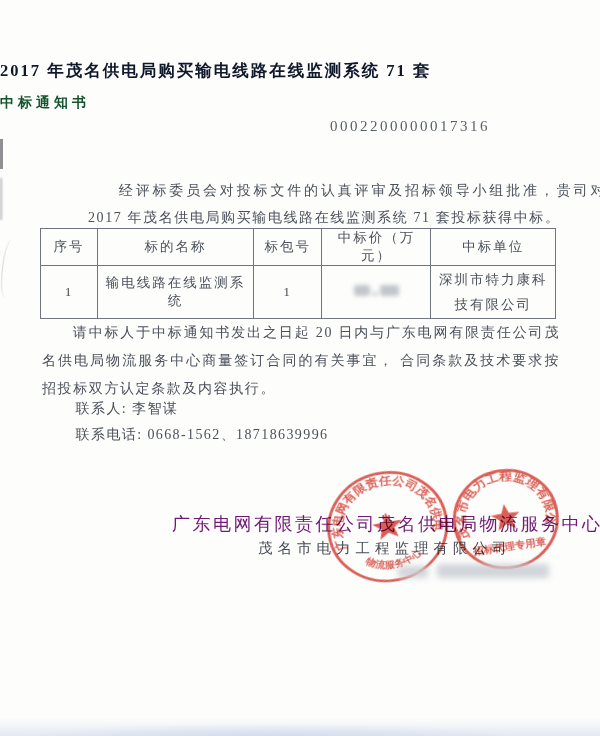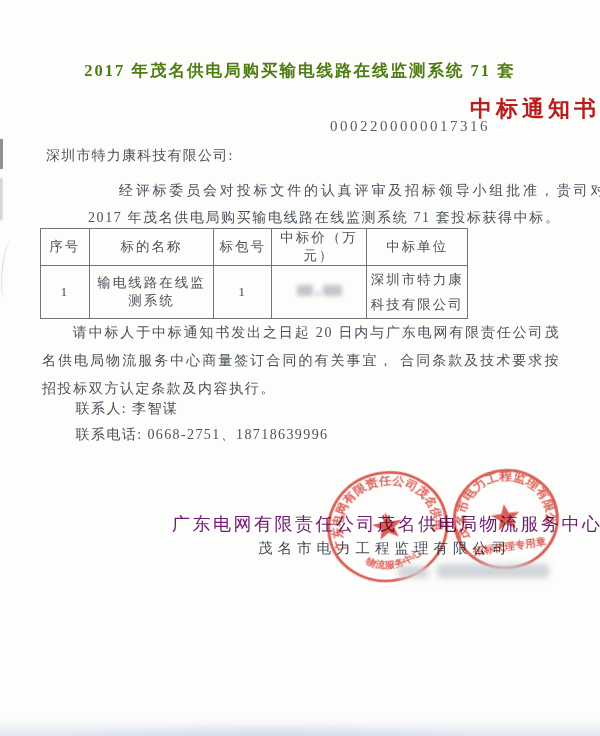--- a/index.html
+++ b/index.html
@@ -7,27 +7,27 @@
     position: relative;
     width: 600px; height: 736px;
     background: #fdfdfc;
     overflow: hidden;
     font-family: "Liberation Serif", "DejaVu Serif", serif;
     color: #4b515a;
   }
   
   .title1 {
     position: absolute; top: 60px; left: 0; right: 0;
-    text-align: center; font-size: 16.5px; font-weight: 600;
-    letter-spacing: 2px; color: #4d7c0f;
+    text-align: left; font-size: 16.5px; font-weight: 600;
+    letter-spacing: 2px; color: #0f172a;
   }
   .title2 {
     position: absolute; top: 94px; left: 0; right: 0;
-    text-align: right; font-size: 22px; font-weight: 600;
-    letter-spacing: 4px; color: #b91c1c;
+    text-align: left; font-size: 14px; font-weight: 600;
+    letter-spacing: 4px; color: #14532d;
   }
   .doc-number {
     position: absolute; top: 118px; left: 330px;
     font-size: 15px; letter-spacing: 2.5px; color: #596069; text-align: right;
   }
   .addressee {
     position: absolute; top: 147px; left: 46px;
     font-size: 14px; letter-spacing: 1.2px;
   }
   .para {
@@ -50,21 +50,21 @@
     white-space: nowrap;
   }
   .sig2 {
     position: absolute; top: 539px; left: 258px;
     font-size: 14.5px; letter-spacing: 5px; color: #464c55;
     white-space: nowrap;
   }
   
   table.award {
     position: absolute; top: 228px; left: 40px;
-    width: 428px; border-collapse: collapse;
+    width: 516px; border-collapse: collapse;
     font-size: 13.5px; color: #4b515a;
   }
   table.award th, table.award td {
     border: 1px solid #70757d;
     text-align: center; vertical-align: middle;
     font-weight: normal; letter-spacing: 2px;
     padding: 0 2px;
   }
   table.award thead tr { height: 29px; }
   table.award tbody tr { height: 53px; }
@@ -110,21 +110,20 @@
 </style>
 </head>
 <body>
 
 <div class="page">
 
   <div class="title1">2017 年茂名供电局购买输电线路在线监测系统 71 套</div>
   <div class="title2">中标通知书</div>
   <div class="doc-number">0002200000017316</div>
 
-  <div class="addressee">深圳市特力康科技有限公司:</div>
   <div class="para para-award">经评标委员会对投标文件的认真评审及招标领导小组批准，贵司对 2017 年茂名供电局购买输电线路在线监测系统 71 套投标获得中标。</div>
 
   <table class="award">
     <thead>
       <tr>
         <th class="col-seq">序号</th>
         <th class="col-subject">标的名称</th>
         <th class="col-pkg">标包号</th>
         <th class="col-price">中标价（万元）</th>
         <th class="col-winner">中标单位</th>
@@ -142,21 +141,21 @@
               <span class="blob b2"></span>
           </span>
         </td>
         <td class="winner-cell">深圳市特力康科技有限公司</td>
       </tr>
     </tbody>
   </table>
 
   <div class="para para-contract">请中标人于中标通知书发出之日起 20 日内与广东电网有限责任公司茂名供电局物流服务中心商量签订合同的有关事宜， 合同条款及技术要求按招投标双方认定条款及内容执行。</div>
   <div class="contact-line contact-person">联系人: 李智谋</div>
-  <div class="contact-line contact-phone">联系电话: 0668-2751、18718639996</div>
+  <div class="contact-line contact-phone">联系电话: 0668-1562、18718639996</div>
 
   <div class="sig1">广东电网有限责任公司茂名供电局物流服务中心</div>
   <div class="sig2">茂名市电力工程监理有限公司</div>
 
   <svg class="stamp stamp-left" viewBox="0 0 130 130" preserveAspectRatio="none">
     <circle cx="65" cy="63" r="60" stroke-width="3"></circle>
     <defs>
       <path id="arcL" d="M 20.8 79.1 A 47 47 0 1 1 109.2 79.1"></path>
       <path id="arcLb" d="M 35.4 98.2 A 46 46 0 0 0 94.6 98.2"></path>
     </defs>

